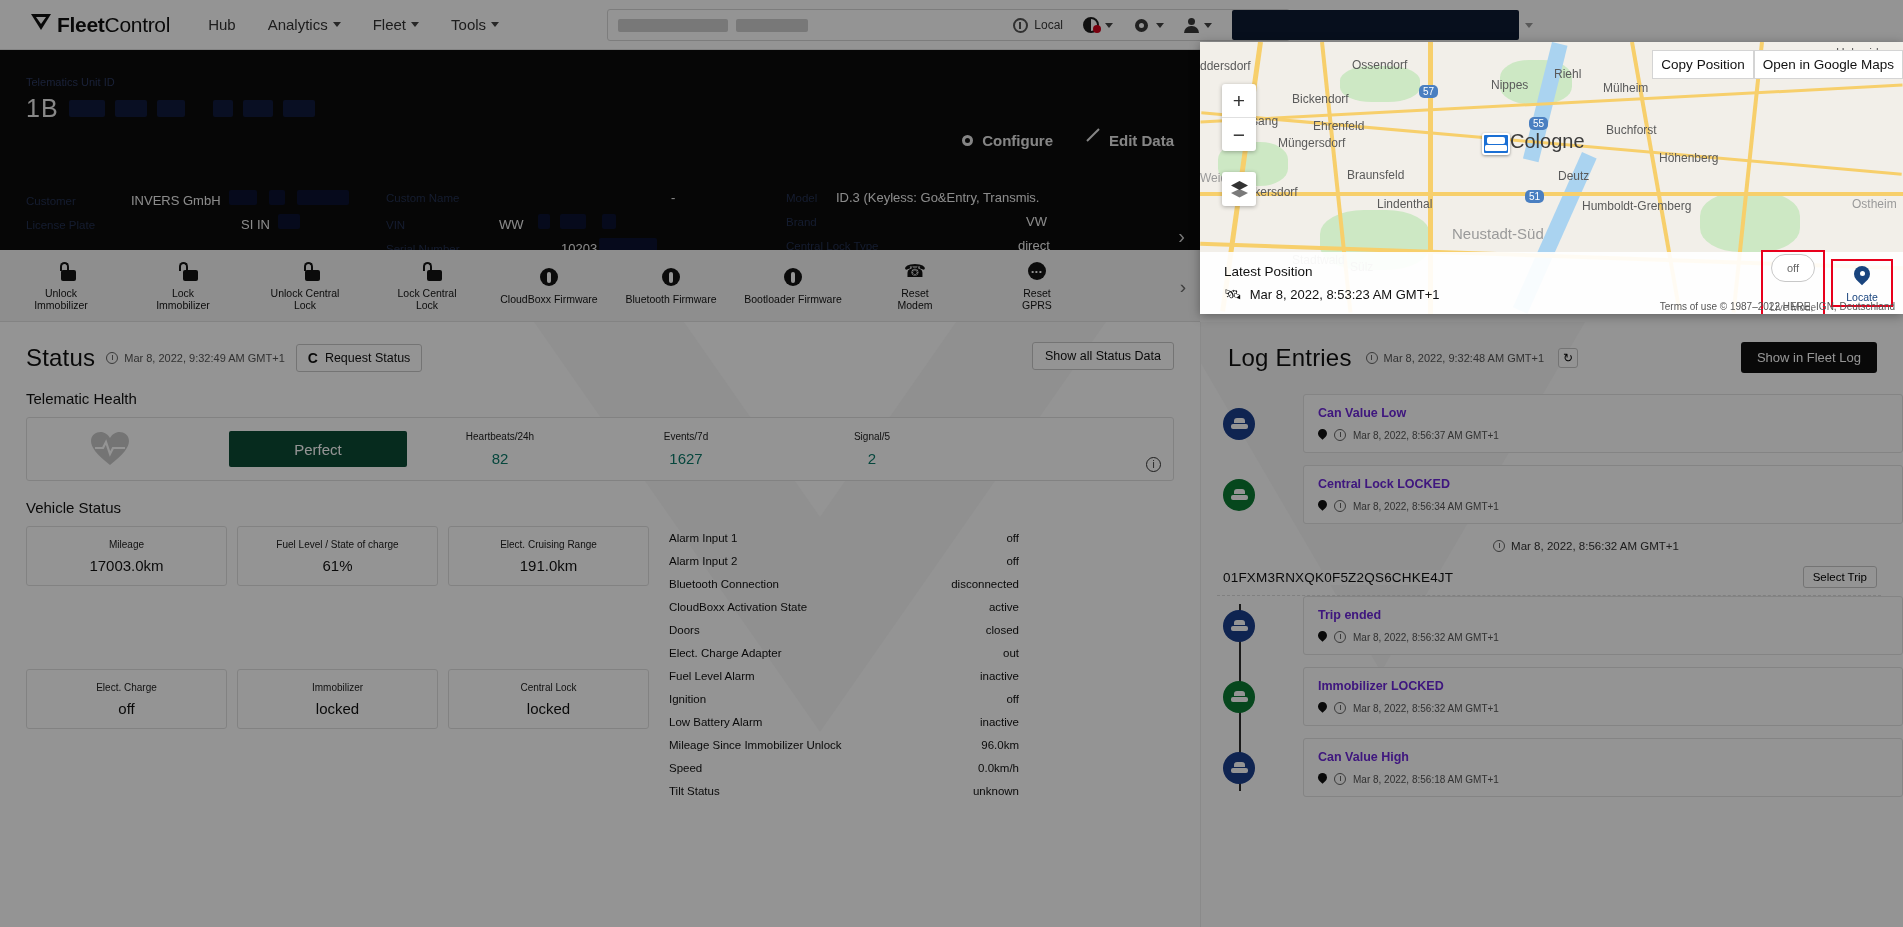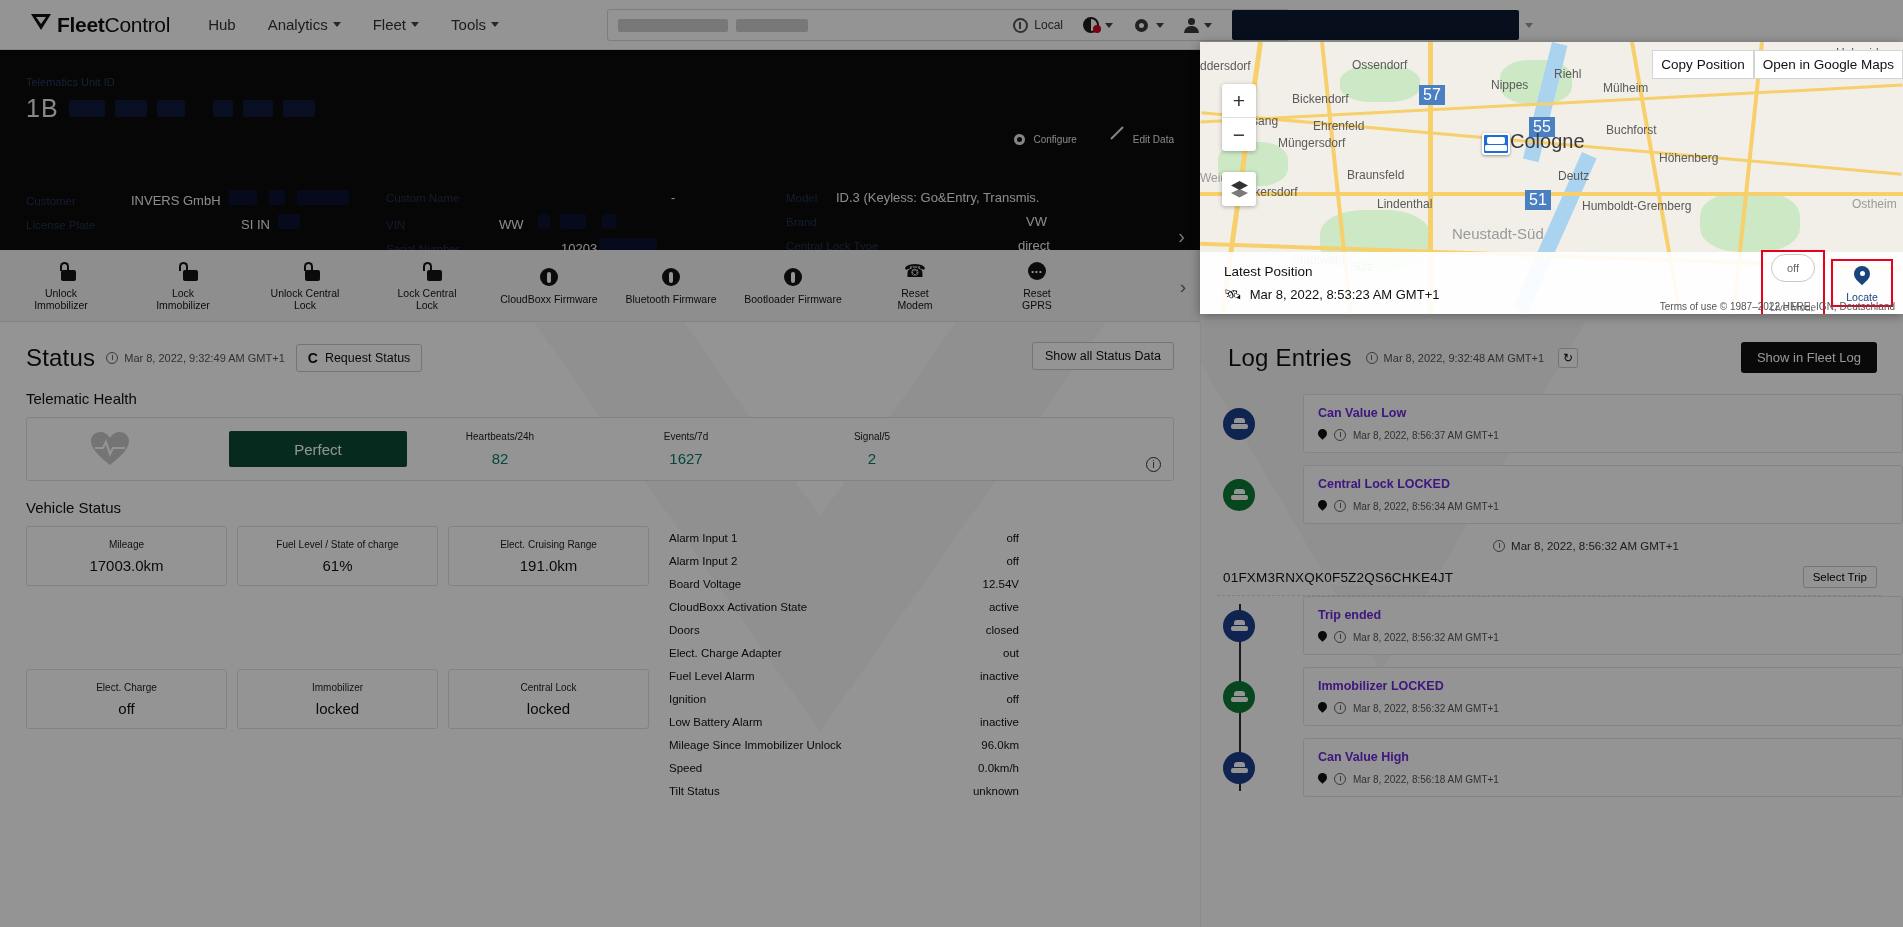--- a/index.html
+++ b/index.html
@@ -47,21 +47,21 @@
 
   
   .vehhdr { position:absolute; left:0; top:50px; width:1200px; height:200px; background:#0b0b0b; z-index:4; color:#fff; }
   .vh-label { font-size:11px; color:#2d3a61; }
   .vh-tu { position:absolute; left:26px; top:26px; }
   .vh-bigid { display:flex; align-items:center; gap:10px; margin-top:6px; }
   .vh-bigid .txt { font-size:25px; font-weight:400; letter-spacing:1px; color:#e9e9e9; }
   .rd { background:#111b3d; border-radius:2px; height:15px; display:inline-block;}
   .rd-dark { background:#0b1231; }
   .vh-actions { position:absolute; right:26px; top:82px; display:flex; gap:34px; }
-  .vh-act { display:flex; align-items:center; gap:8px; font-size:10px; color:#e6e6e6; cursor:pointer; }
+  .vh-act { display:flex; align-items:center; gap:8px; font-size:15px; color:#e6e6e6; cursor:pointer;font-weight:bold; }
   .gear-w { width:13px;height:13px;position:relative;}
   .gear-w:before{content:"";position:absolute;inset:1px;border-radius:50%;border:3px solid #e6e6e6;}
   .pencil { width:14px;height:14px; position:relative;}
   .pencil:before{content:"";position:absolute;left:0;top:6px;width:17px;height:2px;background:#e6e6e6;transform:rotate(-45deg);transform-origin:left;}
   .vh-grid { position:absolute; left:26px; top:140px; width:1110px; font-size:12.5px; }
   .vh-col { position:absolute; top:0; }
   .vh-row { display:flex; align-items:baseline; height:24px; }
   .vh-row .lbl { width:105px; font-size:11.5px; color:#243152; }
   .vh-row .val { font-size:13px; color:#efefef; }
   .addtag { position:absolute; left:26px; top:212px; display:flex; align-items:center; gap:7px; font-size:13px; color:#dcdcdc; cursor:pointer; }
@@ -188,21 +188,21 @@
   .locatebox { width:54px; text-align:center; cursor:pointer; }
   .loc-pin { width:16px;height:22px;margin:3px auto 0; position:relative;}
   .loc-pin:before{content:"";position:absolute;top:0;left:0;width:16px;height:16px;border-radius:50% 50% 50% 0;
       transform:rotate(-45deg);background:#19447e;}
   .loc-pin:after{content:"";position:absolute;top:5px;left:5.5px;width:5px;height:5px;border-radius:50%;background:#fff;}
   .loc-cap { font-size:10.5px; color:#19447e; margin-top:3px;}
   .terms { position:absolute; right:8px; bottom:2px; font-size:10px; color:#555; z-index:8;}
   .road { position:absolute; background:#f7cf6b; z-index:1; }
   .river { position:absolute; background:#aad3f0; z-index:1; }
   .green-patch { position:absolute; background:#cde8c4; border-radius:40%; z-index:1;}
-  .shield { position:absolute; background:#4a7fc1; color:#fff; font-size:16px; border-radius:0;
+  .shield { position:absolute; background:#4a7fc1; color:#fff; font-size:10px; border-radius:5px;
       padding:1px 4px; z-index:4;}
 </style>
 </head>
 <body>
 
 <div class="page">
 
   <div class="topnav">
     <div class="brand">
       <span class="logo-mark">
@@ -498,22 +498,22 @@
       <div class="statlist">
         <div class="srow">
             <span>Alarm Input 1</span>
             <span class="sv">off</span>
           </div>
         <div class="srow">
             <span>Alarm Input 2</span>
             <span class="sv">off</span>
           </div>
         <div class="srow">
-            <span>Board Voltage</span>
-            <span class="sv">12.54V</span>
+            <span>Bluetooth Connection</span>
+            <span class="sv">disconnected</span>
           </div>
         <div class="srow">
             <span>CloudBoxx Activation State</span>
             <span class="sv">active</span>
           </div>
         <div class="srow">
             <span>Doors</span>
             <span class="sv">closed</span>
           </div>
         <div class="srow">

